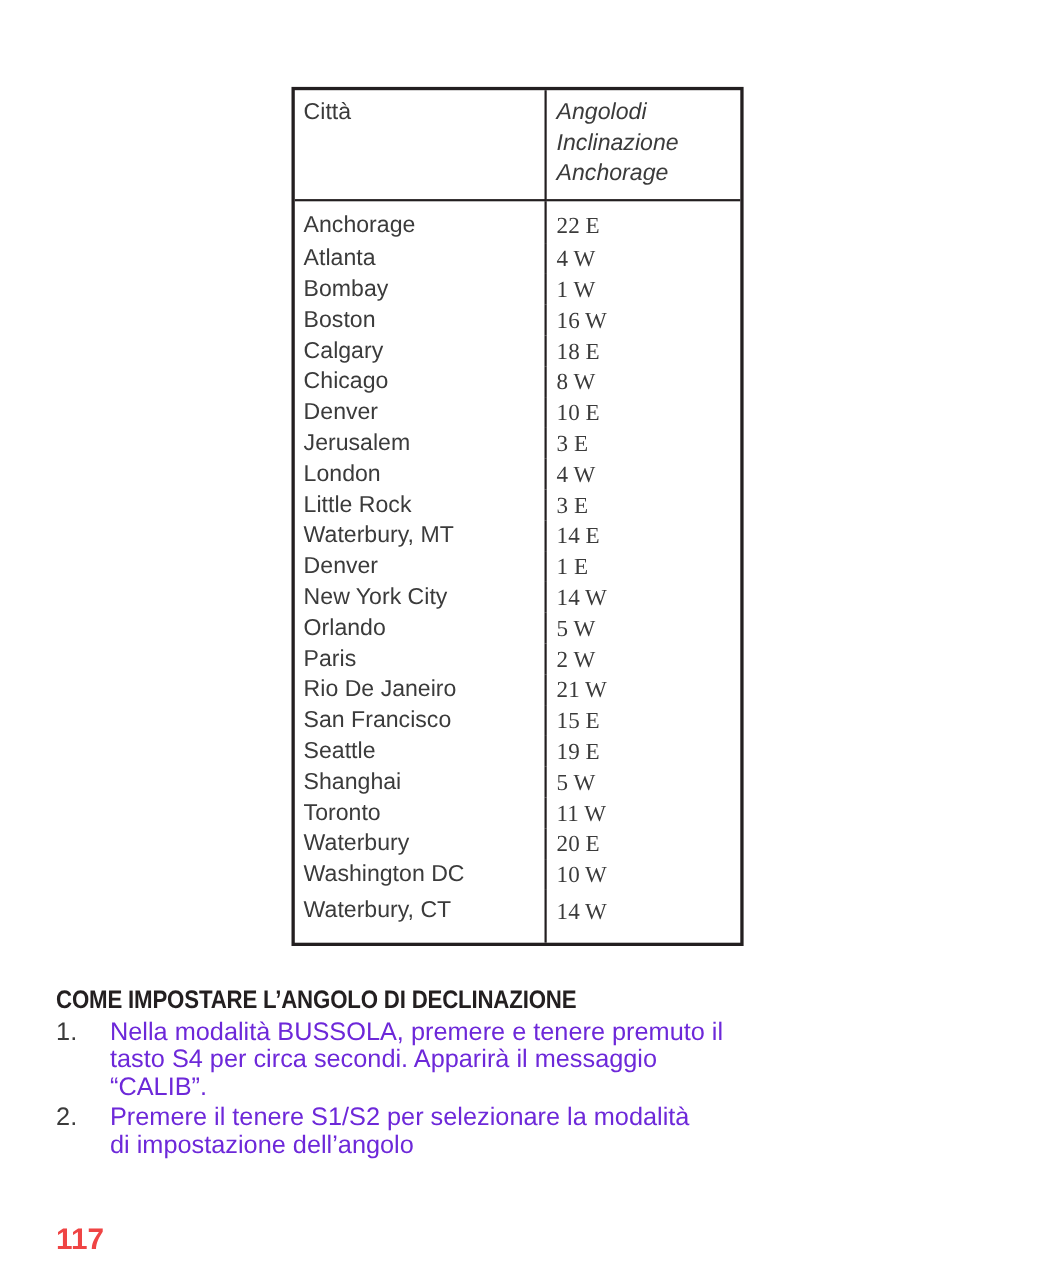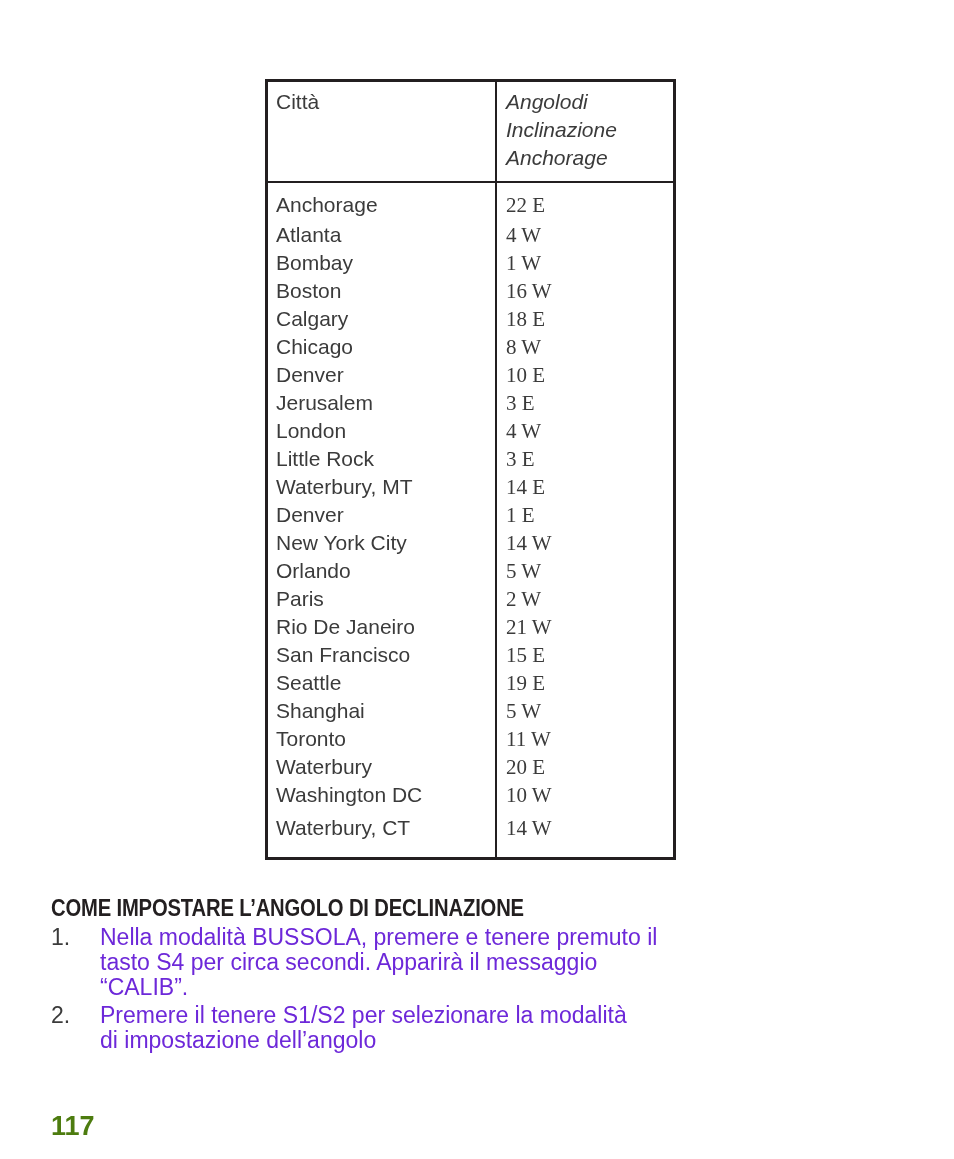--- a/index.html
+++ b/index.html
@@ -126,21 +126,21 @@
   .step-lines .ln { display: block; white-space: nowrap; }
 
   .page-number {
     position: absolute;
     left: 51px;
     top: 1111px;
     font-family: "Liberation Sans", sans-serif;
     font-weight: 700;
     font-size: 27px;
     line-height: 30px;
-    color: #4d7c0f;
+    color: #ef4444;
   }
 </style>
 </head>
 <body>
 
 <div class="table-wrap">
   <table class="decl-table">
     <colgroup>
       <col class="c-city">
       <col class="c-val">

